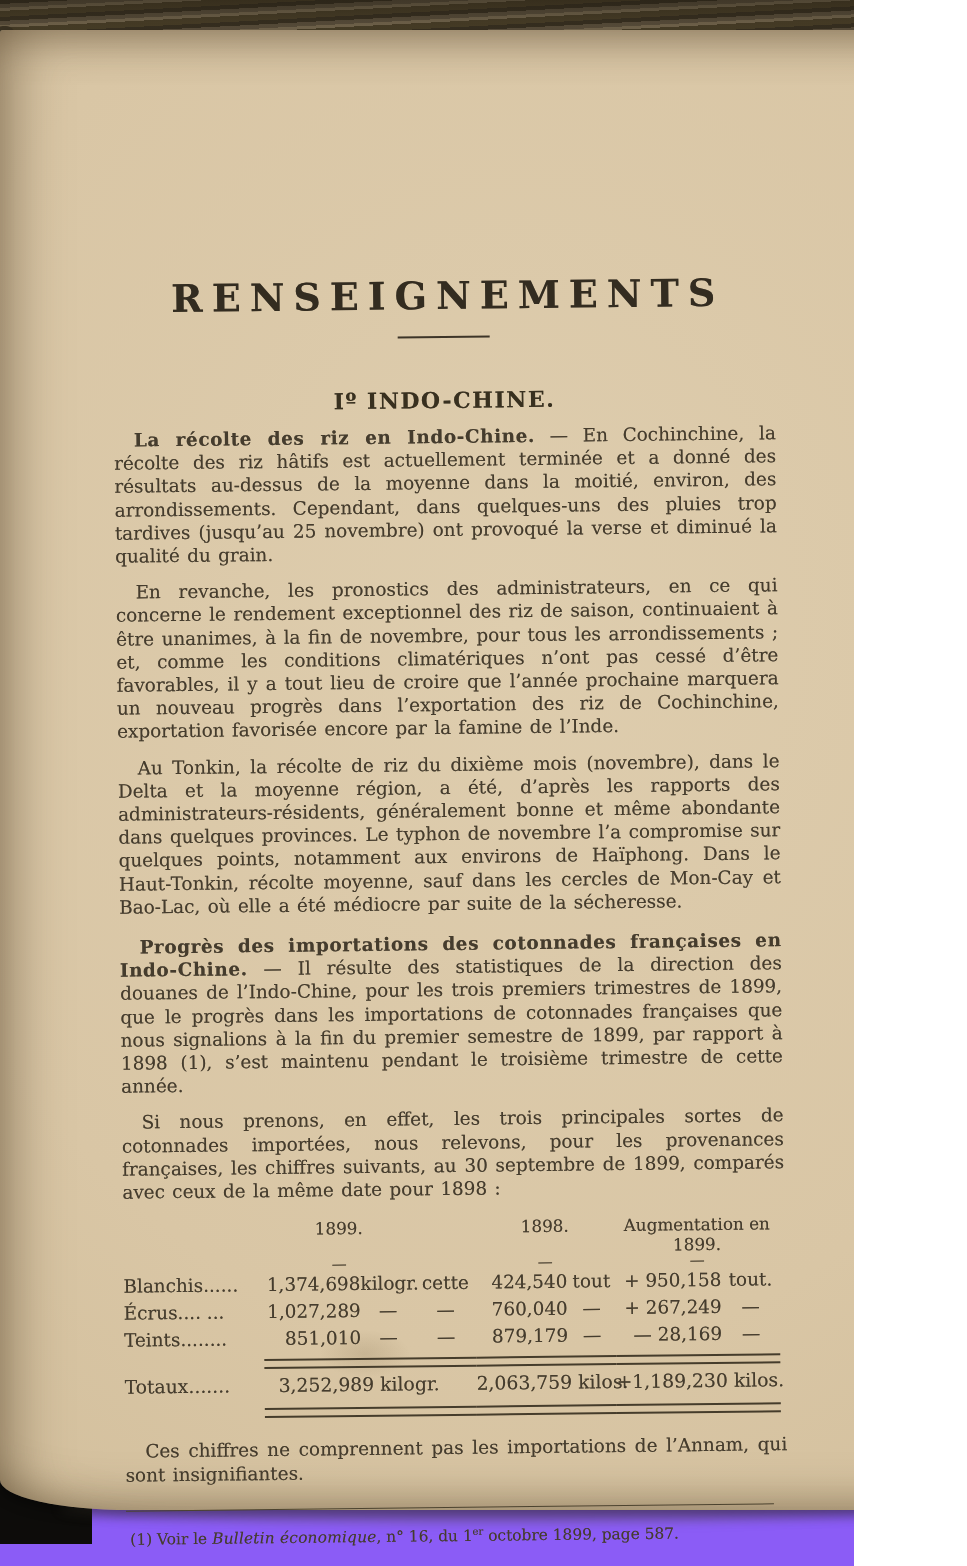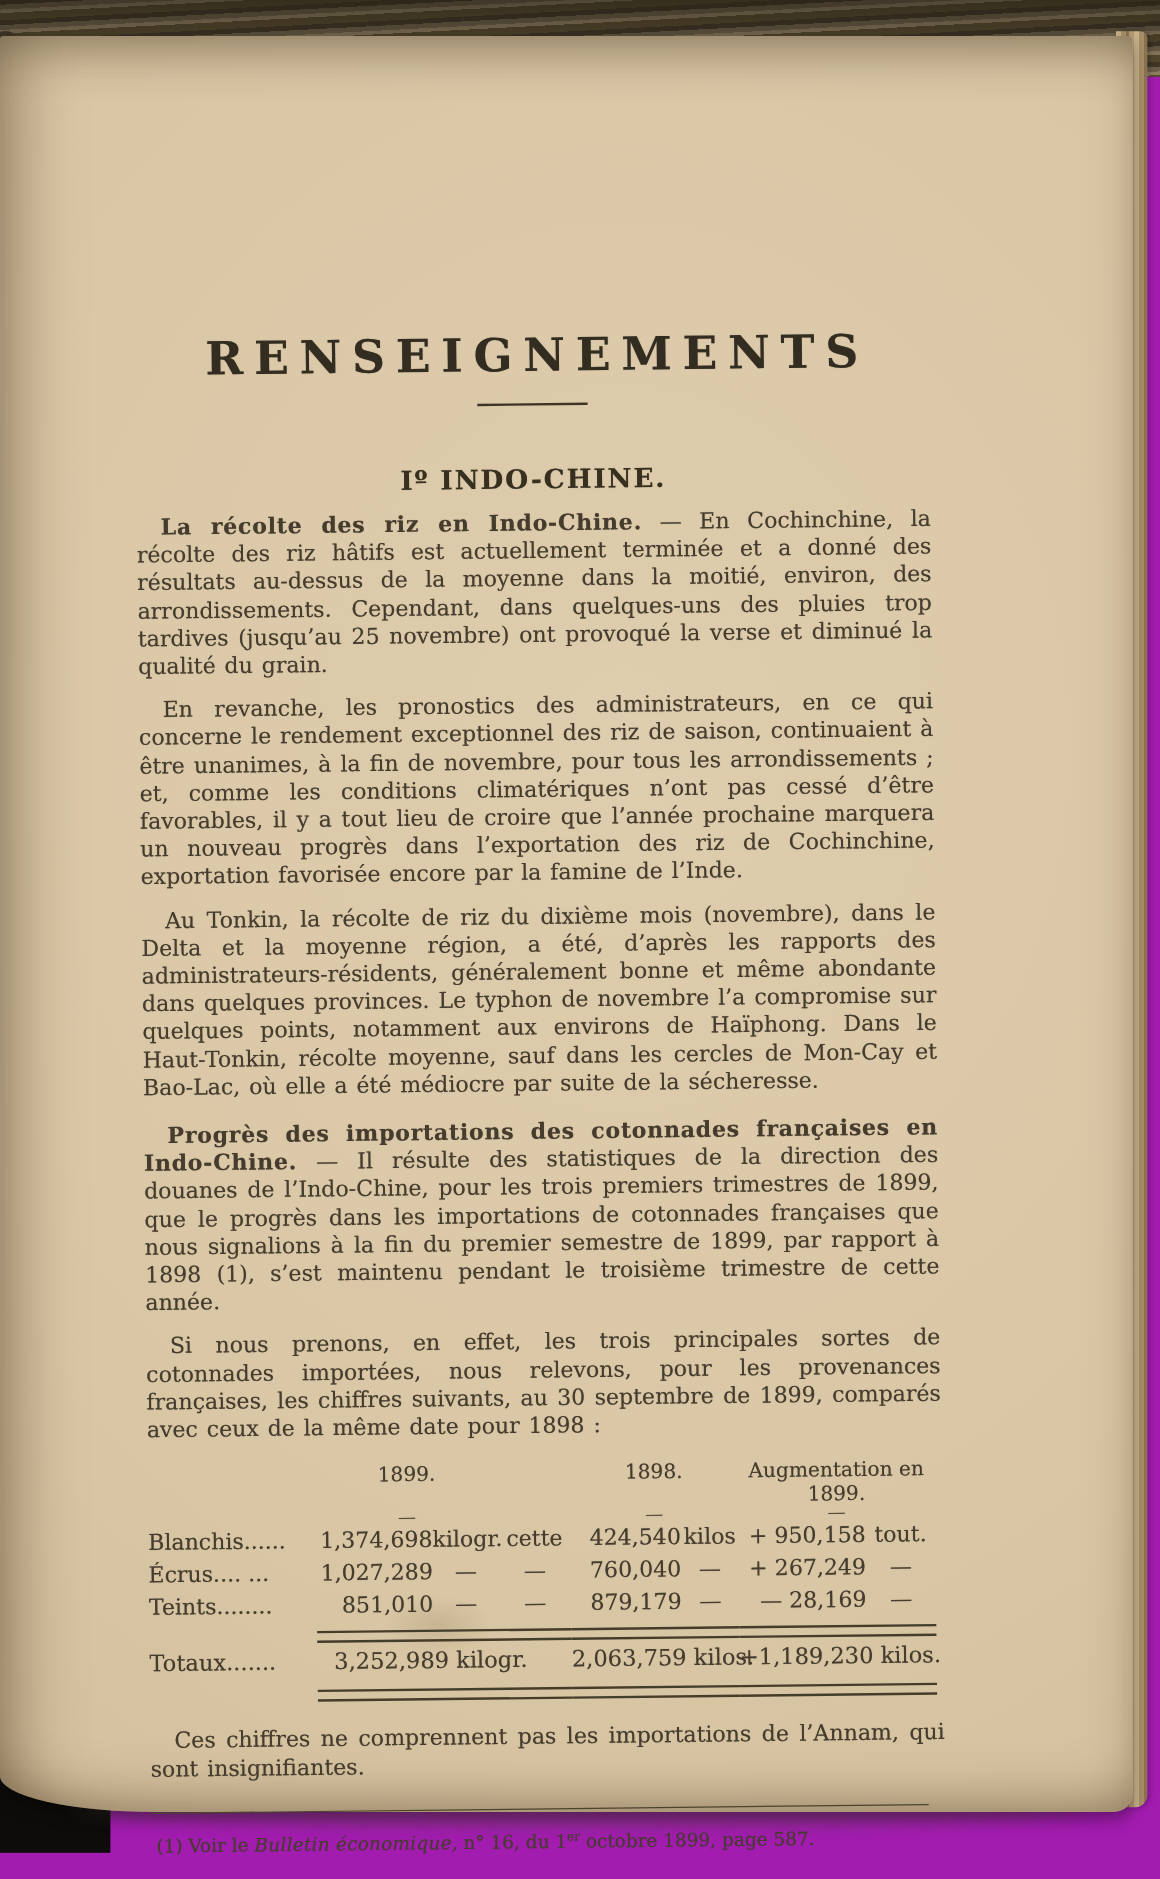--- a/index.html
+++ b/index.html
@@ -1,16 +1,16 @@
 <!DOCTYPE html>
 <html><head>
 <meta charset="utf-8">
 <style>
   html,body{margin:0;padding:0;}
-  .scene{position:relative;width:967px;height:1566px;background:#a21caf;overflow:hidden;
+  .scene{position:relative;width:854px;height:1566px;background:#8b5cf6;overflow:hidden;
          font-family:"DejaVu Serif", serif;}
   
   .book-top{position:absolute;left:0;top:0;width:967px;height:64px;
     background:
       linear-gradient(180deg, rgba(30,25,15,.55), rgba(30,25,15,0) 85%),
       repeating-linear-gradient(177deg,#3f3626 0 4px,#6b5e49 4px 8px,#8d7d61 8px 11px,#55492f 11px 17px);
   }
   .spine-blob{position:absolute;left:-14px;top:26px;width:40px;height:110px;background:#3a3222;
     border-radius:50% 60% 60% 50%;box-shadow:0 10px 14px rgba(40,32,18,.5);}
   
@@ -107,21 +107,21 @@
 
         <div class="h-dash" style="grid-column:2/4">—</div>
         <div class="h-dash" style="grid-column:5/7">—</div>
         <div class="h-dash" style="grid-column:7/9">—</div>
 
         <div class="c-label">Blanchis......</div>
         <div class="num">1,374,698</div>
         <div class="unit">kilogr.</div>
         <div class="unit">cette</div>
         <div class="num">424,540</div>
-        <div class="unit">kilos</div>
+        <div class="unit">tout</div>
         <div class="num">+ 950,158</div>
         <div class="unit">tout.</div>
 
         <div class="c-label">Écrus.... ...</div>
         <div class="num">1,027,289</div>
         <div class="unit">—</div>
         <div class="unit">—</div>
         <div class="num">760,040</div>
         <div class="unit">—</div>
         <div class="num">+ 267,249</div>

